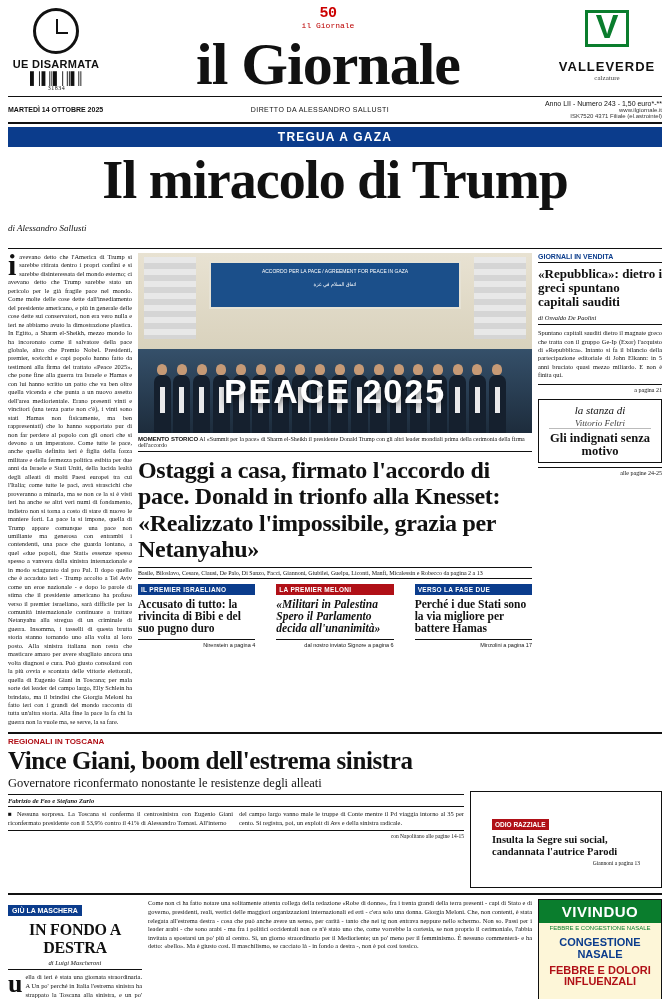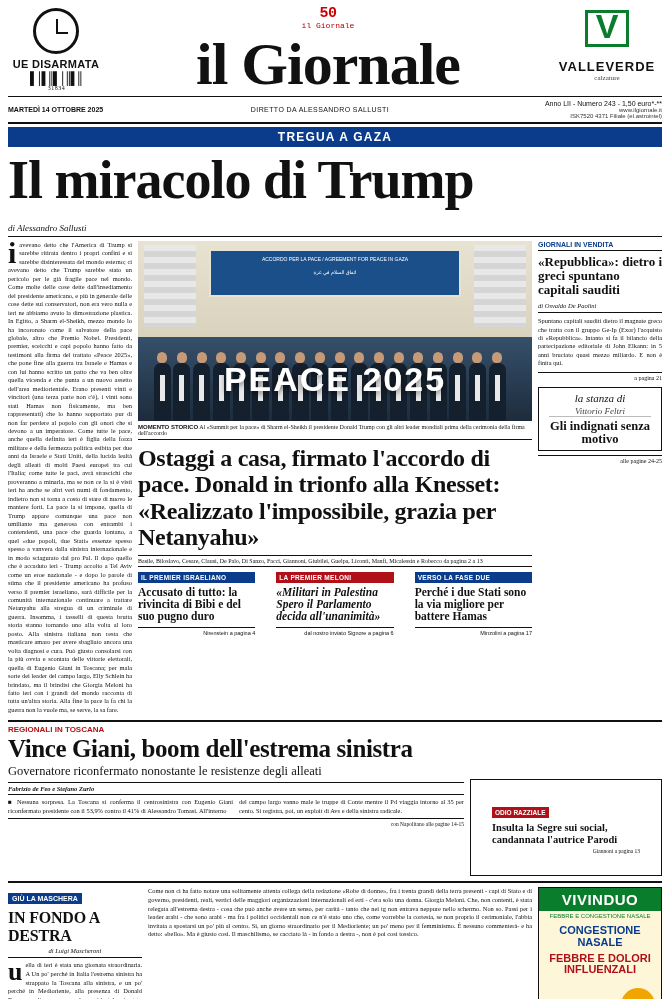--- a/index.html
+++ b/index.html
@@ -38,22 +38,22 @@
   .infostrip { display: flex; align-items: center; border-top: 1px solid #111; border-bottom: 2px solid #111; font-family: "Liberation Sans", sans-serif; font-size: 7px; padding: 3px 0; }
   .infostrip .left { width: 180px; font-weight: bold; }
   .infostrip .mid { flex: 1; text-align: center; letter-spacing: .4px; }
   .infostrip .right { width: 210px; text-align: right; }
   .infostrip .right .url { font-size: 6px; color: #333; }
 
   
   .banner { background: #0b3c8c; color: #fff; text-align: center; font-family: "Liberation Sans", sans-serif; font-weight: bold; font-size: 12px; letter-spacing: 1.2px; padding: 3px 0; margin-top: 3px; }
 
   
-  .headline { text-align: left; font-size: 54px; font-weight: bold; letter-spacing: -1px; line-height: 1; margin: 6px 0 2px; }
-  .byline-head { font-size: 9px; font-style: italic; border-bottom: 1px solid #111; padding-bottom: 3px; margin-top: 16px; }
+  .headline { text-align: center; font-size: 54px; font-weight: bold; letter-spacing: -1px; line-height: 1; margin: 6px 0 2px; }
+  .byline-head { font-size: 9px; font-style: italic; border-bottom: 1px solid #111; padding-bottom: 15px; margin-top: 16px; }
 
   
   .main { display: flex; gap: 6px; margin-top: 4px; }
   .col-left { width: 124px; }
   .col-center { flex: 1; }
   .col-right { width: 124px; }
 
   .dropcap-art { font-size: 6.4px; line-height: 1.32; text-align: justify; column-gap: 6px; }
   .dropcap-art::first-letter { float: left; font-size: 30px; line-height: .82; padding-right: 3px; font-weight: bold; }
 
@@ -112,21 +112,21 @@
   .razz-k { background: #b01017; color: #fff; font-family: "Liberation Sans", sans-serif; font-size: 6.5px; font-weight: bold; padding: 2px 3px; display: inline-block; }
   .razz-t { font-size: 10.5px; font-weight: bold; line-height: 1.1; margin-top: 3px; }
   .razz-c { font-size: 5.5px; text-align: right; margin-top: 3px; }
 
   
   .bottom { display: flex; gap: 6px; border-top: 2px solid #111; margin-top: 5px; padding-top: 4px; }
   .b-left { width: 134px; }
   .b-mid { flex: 1; }
   .b-right { width: 124px; }
   .b-kick { background: #0b3c8c; color: #fff; font-family: "Liberation Sans", sans-serif; font-size: 7px; font-weight: bold; padding: 2px 4px; display: inline-block; }
-  .b-title { font-size: 16px; font-weight: bold; letter-spacing: -.2px; margin: 4px 0 2px; }
+  .b-title { text-align: center; font-size: 16px; font-weight: bold; letter-spacing: -.2px; margin: 4px 0 2px; }
   .b-by { text-align: center; font-size: 6.5px; font-style: italic; border-bottom: 1px solid #111; padding-bottom: 3px; }
   .b-body { font-size: 6.4px; line-height: 1.33; text-align: justify; margin-top: 3px; }
   .b-body::first-letter { float: left; font-size: 26px; line-height: .85; padding-right: 3px; font-weight: bold; }
   .b-plain { font-size: 6.4px; line-height: 1.33; text-align: justify; }
 
   
   .ad { border: 1px solid #111; height: 170px; background: #fdf6d8; position: relative; overflow: hidden; }
   .ad .brand { background: #0a7d2d; color: #fff; font-family: "Liberation Sans", sans-serif; font-weight: bold; font-size: 15px; text-align: center; padding: 3px 0; letter-spacing: .5px; }
   .ad .sub { font-family: "Liberation Sans", sans-serif; font-size: 6px; text-align: center; color: #0a7d2d; padding: 2px; }
   .ad .claim { font-family: "Liberation Sans", sans-serif; font-size: 11px; font-weight: bold; color: #b01017; text-align: center; line-height: 1.05; margin-top: 4px; }

